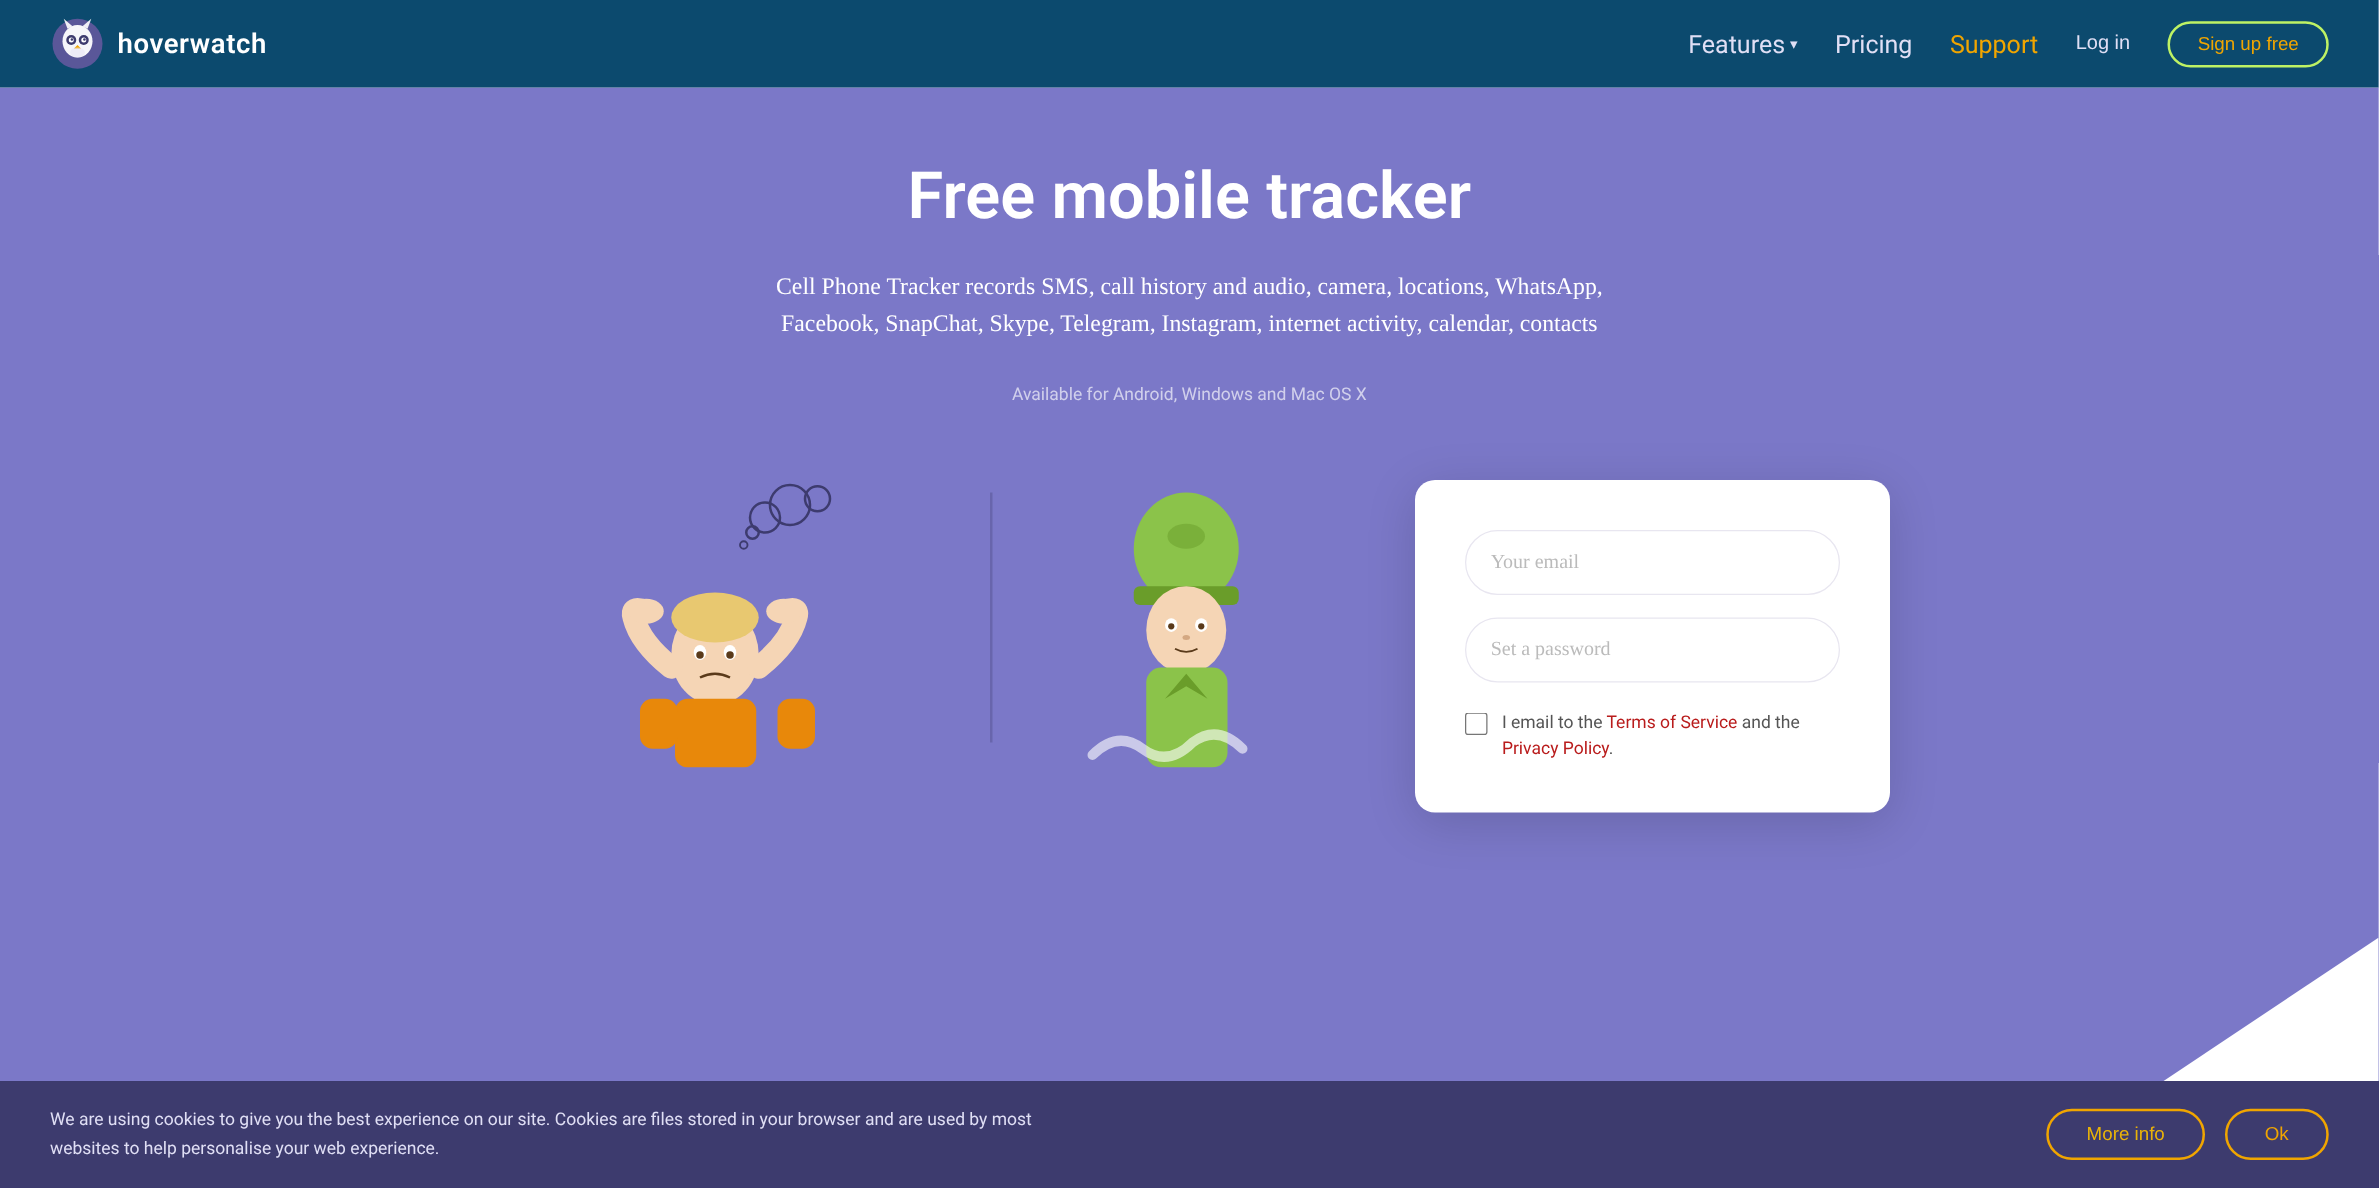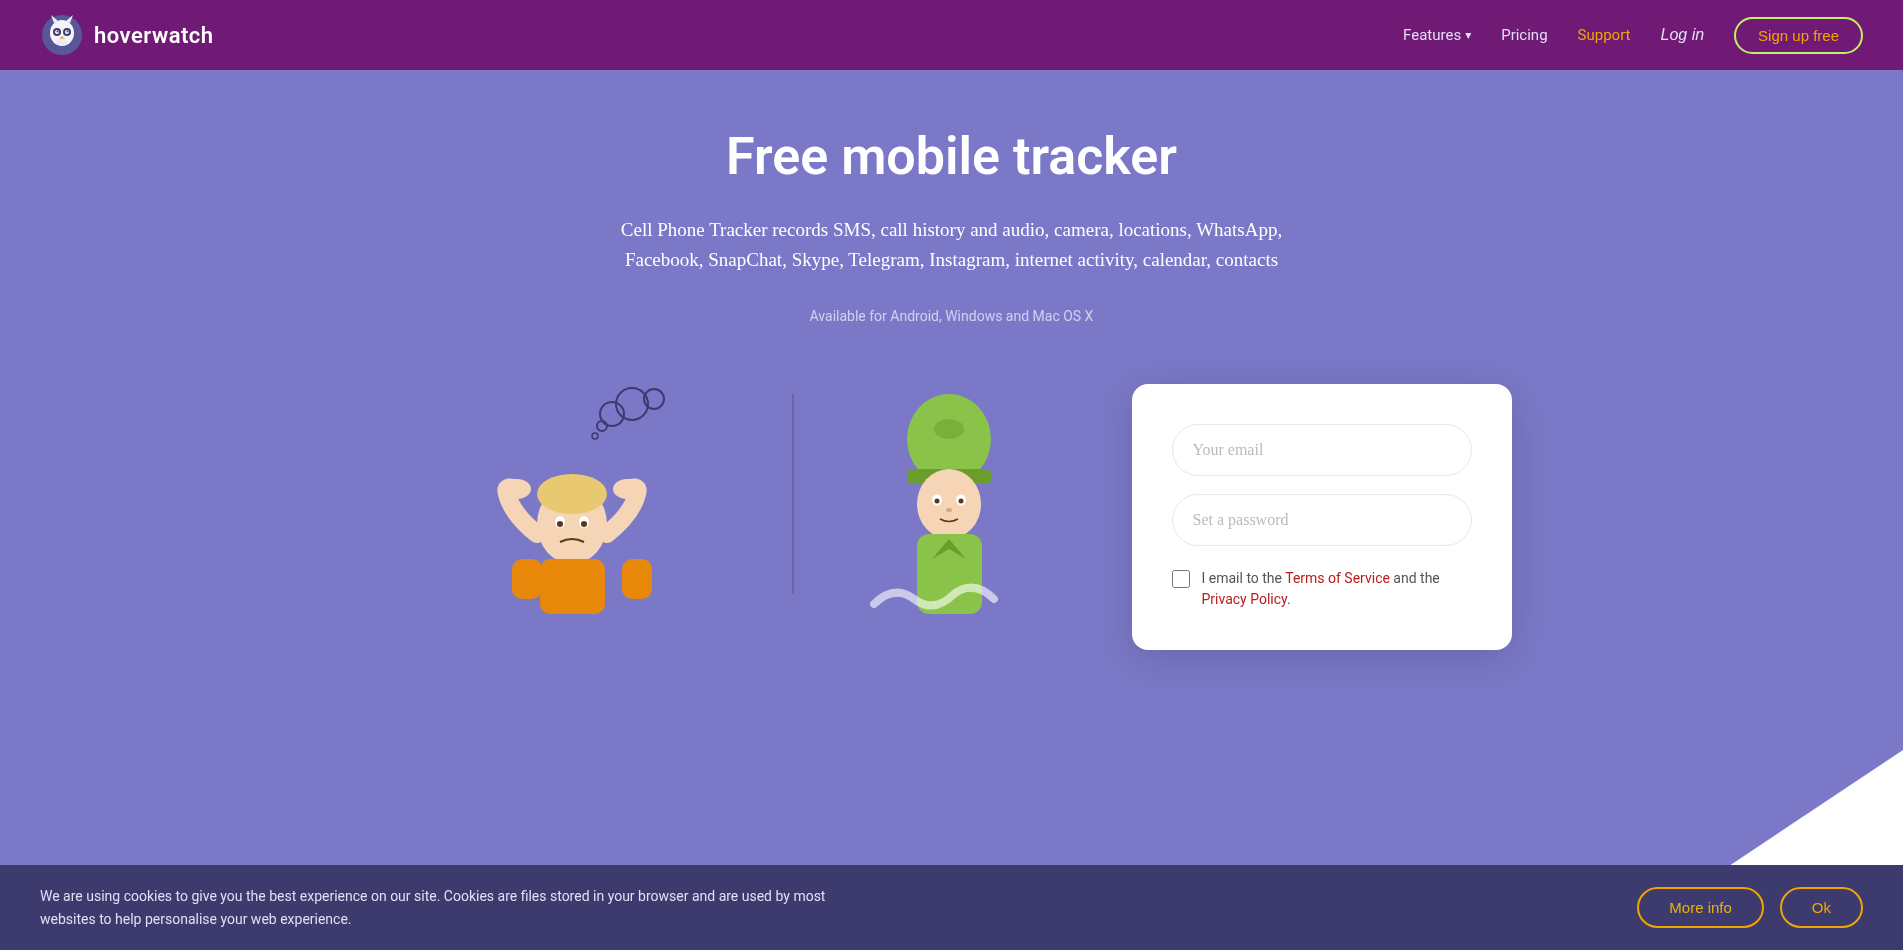--- a/index.html
+++ b/index.html
@@ -1,20 +1,20 @@
 <!DOCTYPE html>
 <html><head>
   <meta charset="utf-8">
   <style>
     * { margin: 0; padding: 0; box-sizing: border-box; }
     body { font-family: -apple-system, BlinkMacSystemFont, 'Segoe UI', Roboto, sans-serif; overflow-x: hidden; }
 
     
     .navbar {
-      background-color: #701a75;
+      background-color: #0c4a6e;
       height: 70px;
       display: flex;
       align-items: center;
       padding: 0 40px;
       position: relative;
       z-index: 10;
     }
     .nav-logo {
       display: flex;
       align-items: center;
@@ -31,21 +31,21 @@
       font-weight: 600;
       letter-spacing: 0.5px;
     }
     .nav-links {
       display: flex;
       align-items: center;
       gap: 30px;
     }
     .nav-link {
       color: #e0dff5;
-      font-size: 15px;
+      font-size: 20px;
       text-decoration: none;
       cursor: pointer;
       display: flex;
       align-items: center;
       gap: 4px;
     }
     .nav-link.support { color: #f0a500; }
     .nav-link-features::after { content: ' ▾'; font-size: 12px; }
     .nav-btn-signup {
       background: transparent;
@@ -56,21 +56,20 @@
       font-size: 15px;
       cursor: pointer;
       font-weight: 500;
     }
     .nav-btn-login {
       color: #e0dff5;
       font-size: 16px;
       background: none;
       border: none;
       cursor: pointer;
-      font-style: italic;
     }
 
     
     .hero {
       background-color: #7b78c8;
       min-height: 880px;
       position: relative;
       display: flex;
       flex-direction: column;
       align-items: center;

